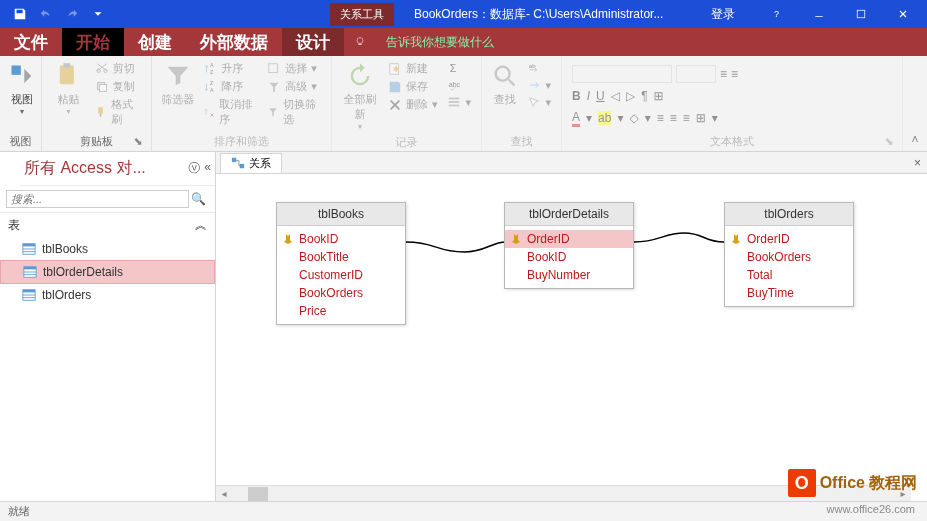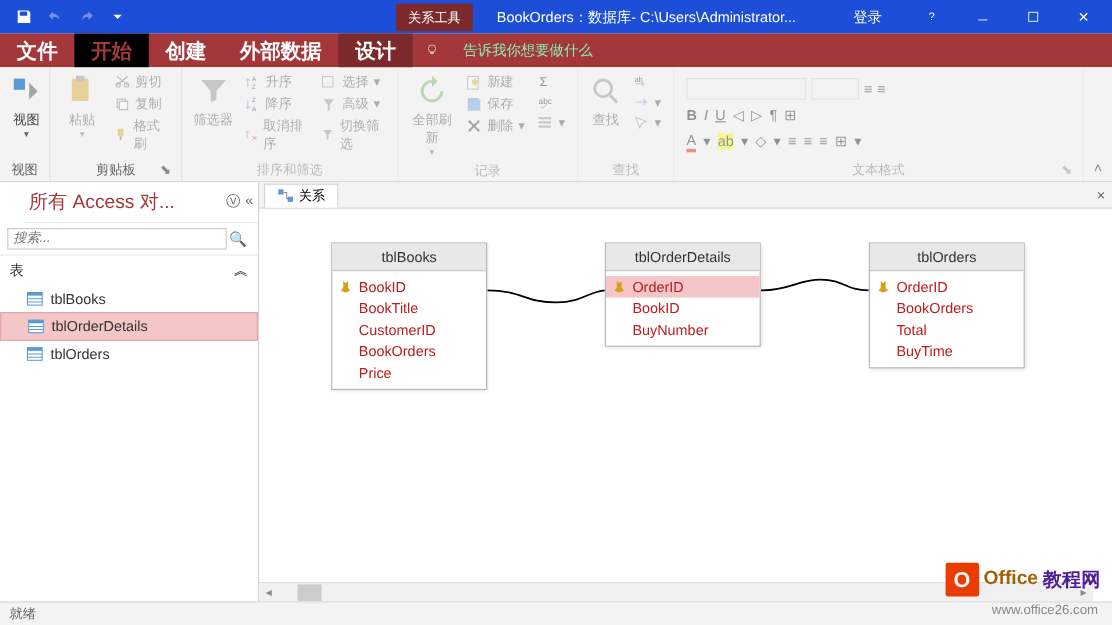--- a/index.html
+++ b/index.html
@@ -74,21 +74,21 @@
     
     .rel-line { position: absolute; }
     
     
     .statusbar { height: 20px; background: #f3f3f3; border-top: 1px solid #d4d4d4; display: flex; align-items: center; padding: 0 8px; font-size: 11px; color: #666; }
     
     
     .watermark { position: absolute; right: 10px; bottom: 24px; display: flex; align-items: center; gap: 4px; font-size: 16px; font-weight: bold; }
     .watermark .o-icon { width: 28px; height: 28px; background: #eb3c00; color: #fff; display: flex; align-items: center; justify-content: center; font-size: 18px; border-radius: 2px; }
     .wm-text1 { color: #a16207; }
-    .wm-text2 { color: #4c1d95; }
+    .wm-text2 { color: #a16207; }
     .wm-url { position: absolute; right: 12px; bottom: 6px; font-size: 11px; color: #888; }
     
     .scroll-h { position: absolute; bottom: 0; left: 0; right: 16px; height: 16px; background: #f0f0f0; border-top: 1px solid #ddd; display: flex; align-items: center; }
     .scroll-h .thumb { width: 20px; height: 14px; background: #ccc; margin-left: 16px; }
     .scroll-arrow { width: 16px; height: 16px; display: flex; align-items: center; justify-content: center; color: #888; font-size: 10px; }
   </style>
 </head>
 <body>
 
 <div class="titlebar">

